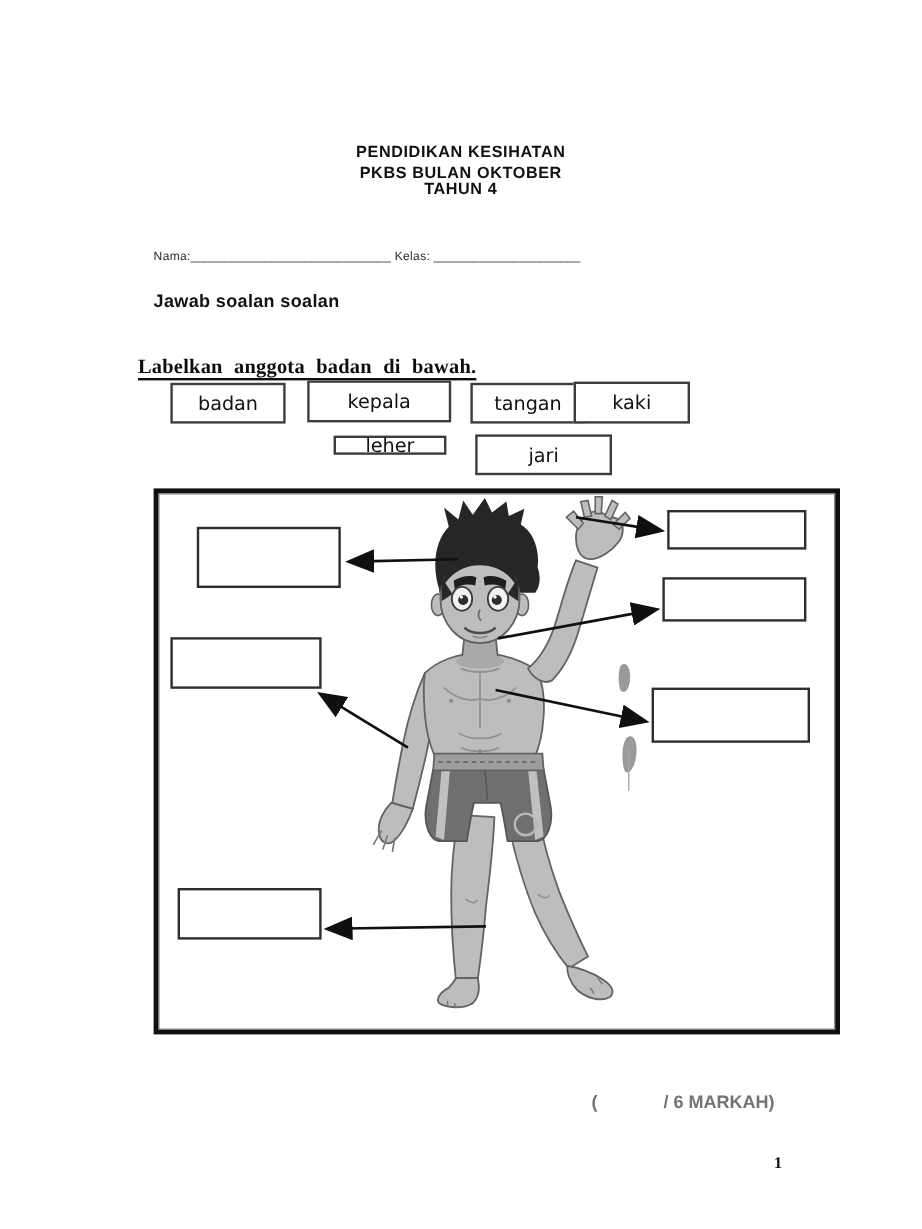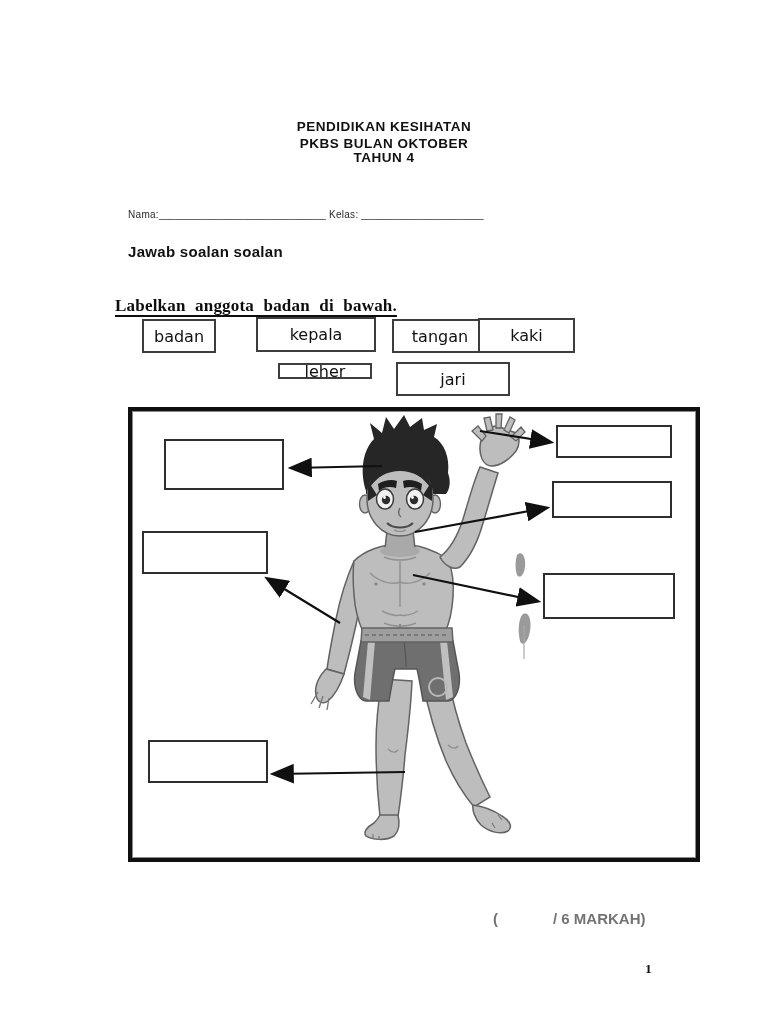--- a/index.html
+++ b/index.html
@@ -27,21 +27,21 @@
     font-family:Liberation Serif, serif;
     font-weight:bold; font-size:17px; color:#0d0d0d;
     text-decoration:underline; text-underline-offset:4px; text-decoration-thickness:2px;
     word-spacing:5px; letter-spacing:.2px;margin-top:20px;
   }
   .word-box {
     position:absolute; border:2px solid #3d3d3d; background:#fff;
     display:flex; align-items:center; justify-content:center;
     font-family:"DejaVu Sans", sans-serif; font-size:16px; color:#111;
   }
-  .wb-badan { left:142px; top:319px; width:74px; height:34px; }
+  .wb-badan { left:142px; top:319px; width:96px; height:34px; }
   .wb-kepala{ left:256px; top:317px; width:120px; height:35px; }
   .wb-tangan{ left:368px; top:319px; width:96px; height:34px;margin-left:24px; }
   .wb-kaki  { left:478px; top:318px; width:97px; height:35px; }
   .wb-leher { left:278px; top:363px; width:94px; height:16px; }
   .wb-jari  { left:396px; top:362px; width:114px; height:34px; }
   .diagram-frame {
     position:absolute; left:128px; top:407px; width:572px; height:455px;
     border:4px solid #101010; background:#fff;
     box-shadow: inset 0 0 0 1px #8a8a8a;
   }

